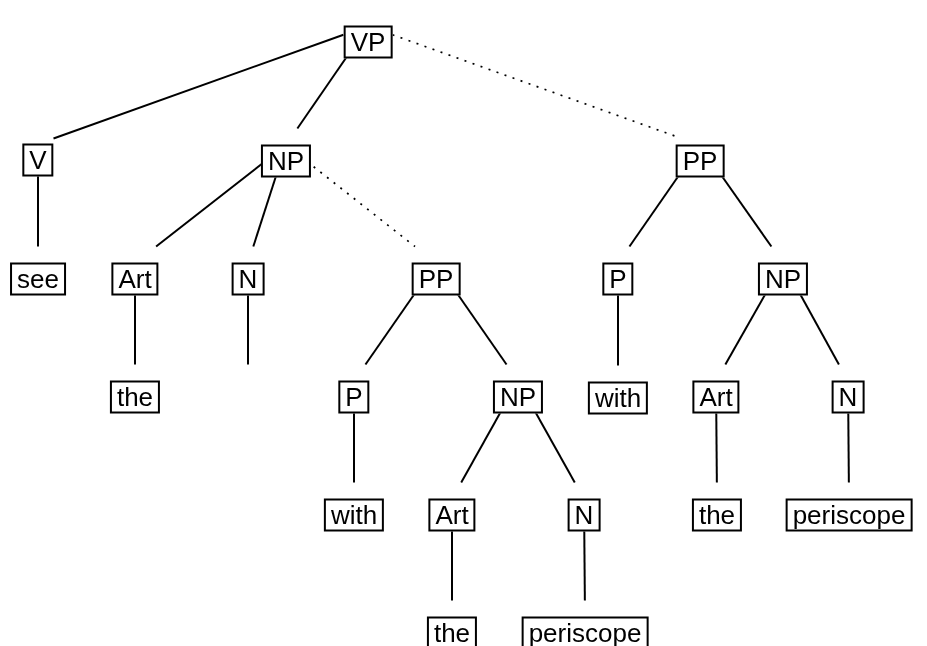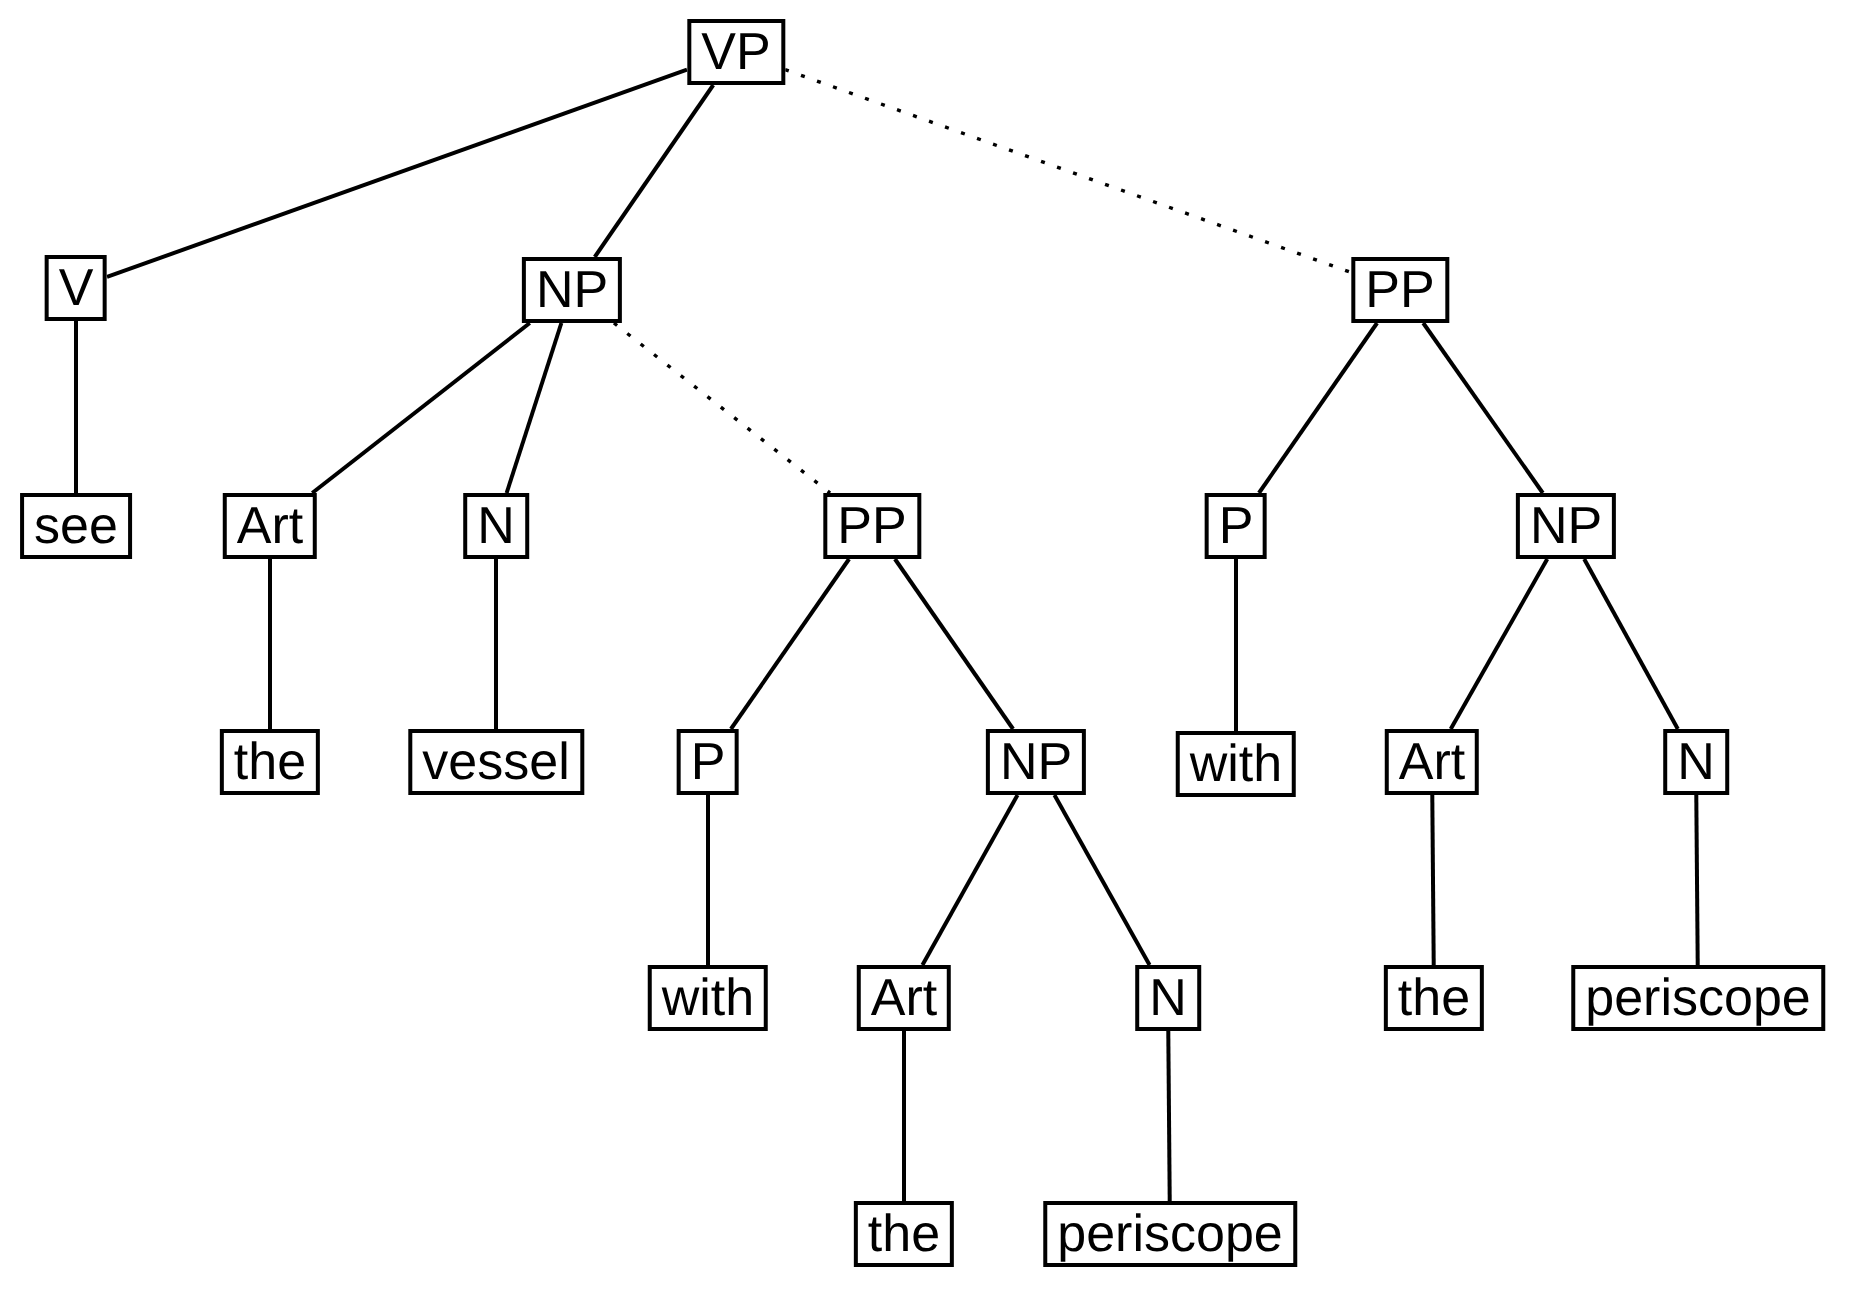--- a/index.html
+++ b/index.html
@@ -26,20 +26,21 @@
     position: absolute;
     transform: translate(-50%, -50%);
     background: #ffffff;
     border: 2px solid #000000;
     padding: 0 5px;
     font-size: 26px;
     line-height: 29px;
     color: #000000;
     white-space: nowrap;
     text-align: center;
+    margin-top: 16px;
   }
   .node.terminal { }
   line.edge-solid {
     stroke: #000000;
     stroke-width: 2;
   }
   line.edge-dotted {
     stroke: #000000;
     stroke-width: 1.7;
     stroke-dasharray: 2 6.5;
@@ -79,21 +80,20 @@
       <div class="node" style="left: 38px; top: 144px;">V</div>
       <div class="node" style="left: 286px; top: 145px;">NP</div>
       <div class="node" style="left: 700px; top: 145px;">PP</div>
       <div class="node terminal" style="left: 38px; top: 263px;">see</div>
       <div class="node" style="left: 135px; top: 263px;">Art</div>
       <div class="node" style="left: 248px; top: 263px;">N</div>
       <div class="node" style="left: 436px; top: 263px;">PP</div>
       <div class="node" style="left: 618px; top: 263px;">P</div>
       <div class="node" style="left: 783px; top: 263px;">NP</div>
       <div class="node terminal" style="left: 135px; top: 381px;">the</div>
-      <div class="node terminal" style="left: 248px; top: 381px;">vessel</div>
       <div class="node" style="left: 354px; top: 381px;">P</div>
       <div class="node" style="left: 518px; top: 381px;">NP</div>
       <div class="node terminal" style="left: 618px; top: 382px;">with</div>
       <div class="node" style="left: 716px; top: 381px;">Art</div>
       <div class="node" style="left: 848px; top: 381px;">N</div>
       <div class="node terminal" style="left: 354px; top: 499px;">with</div>
       <div class="node" style="left: 452px; top: 499px;">Art</div>
       <div class="node" style="left: 584px; top: 499px;">N</div>
       <div class="node terminal" style="left: 717px; top: 499px;">the</div>
       <div class="node terminal" style="left: 849px; top: 499px;">periscope</div>

